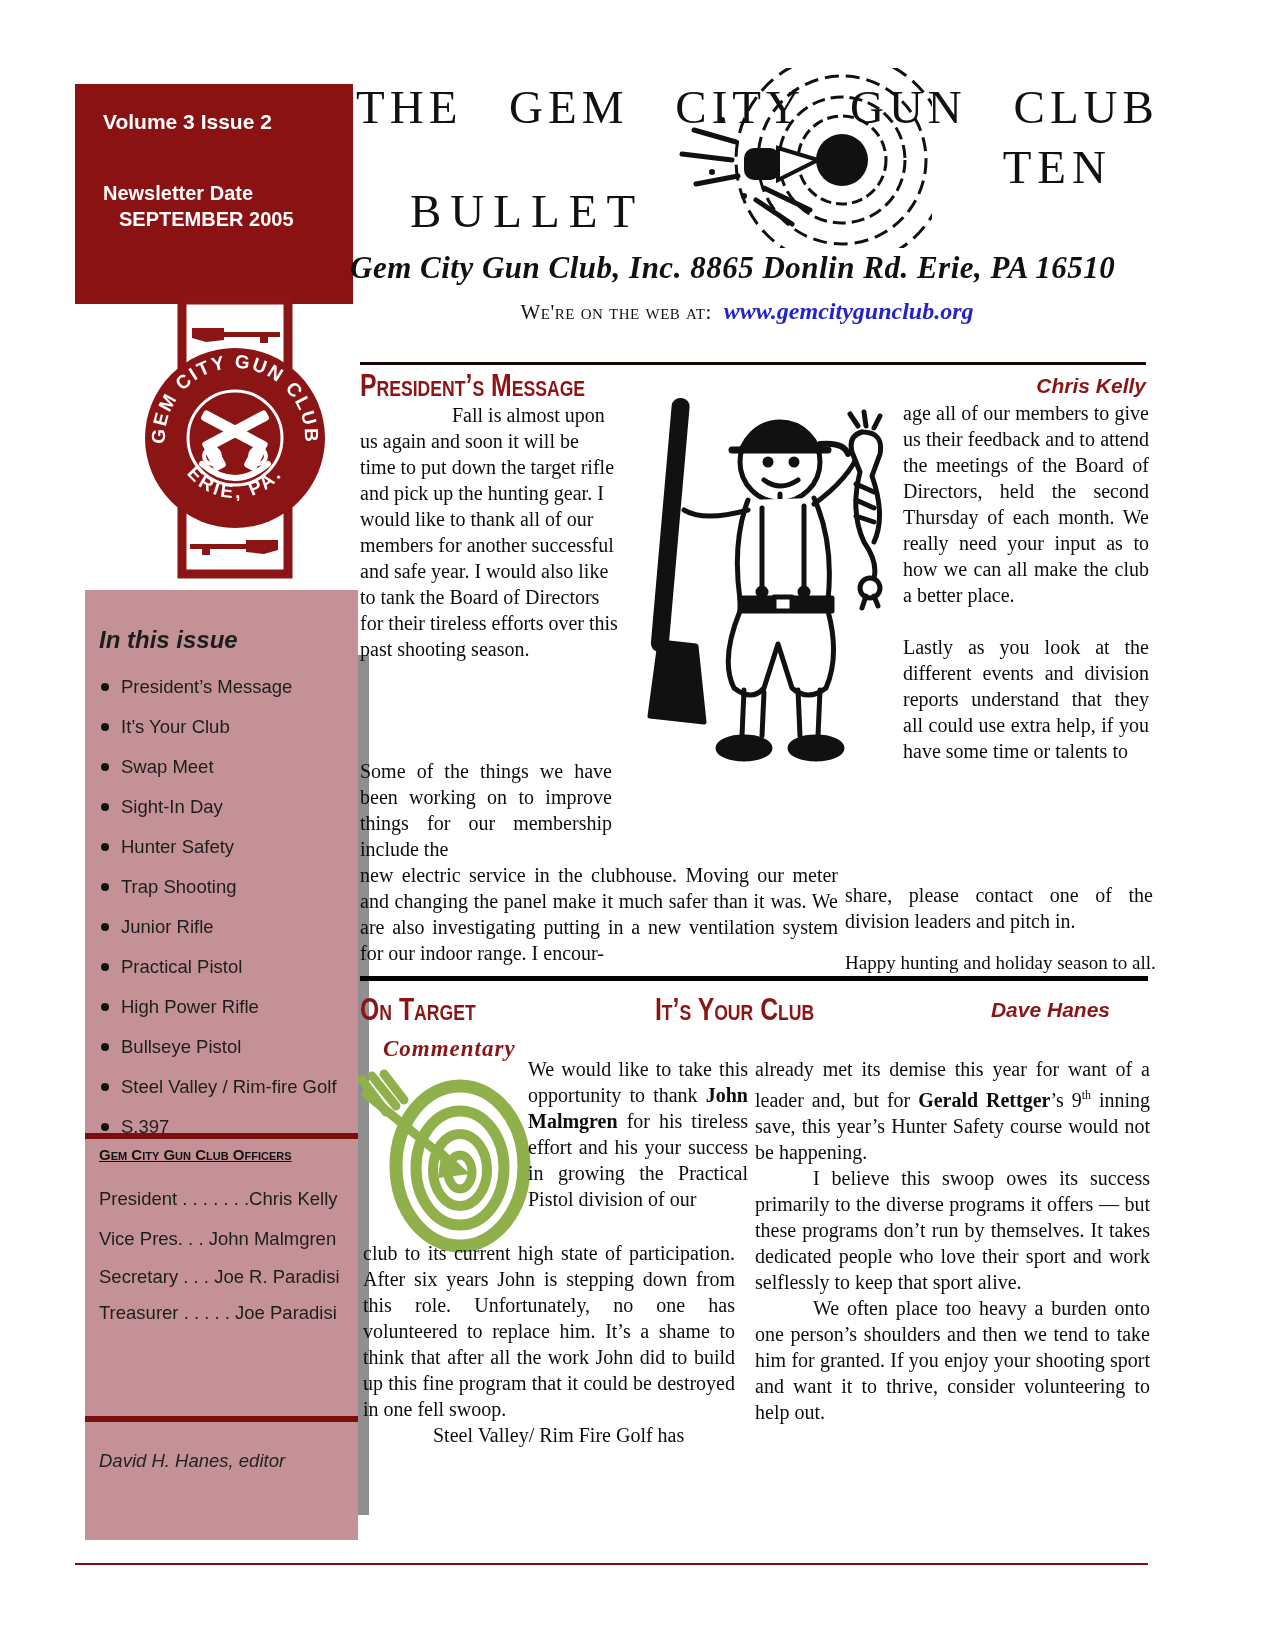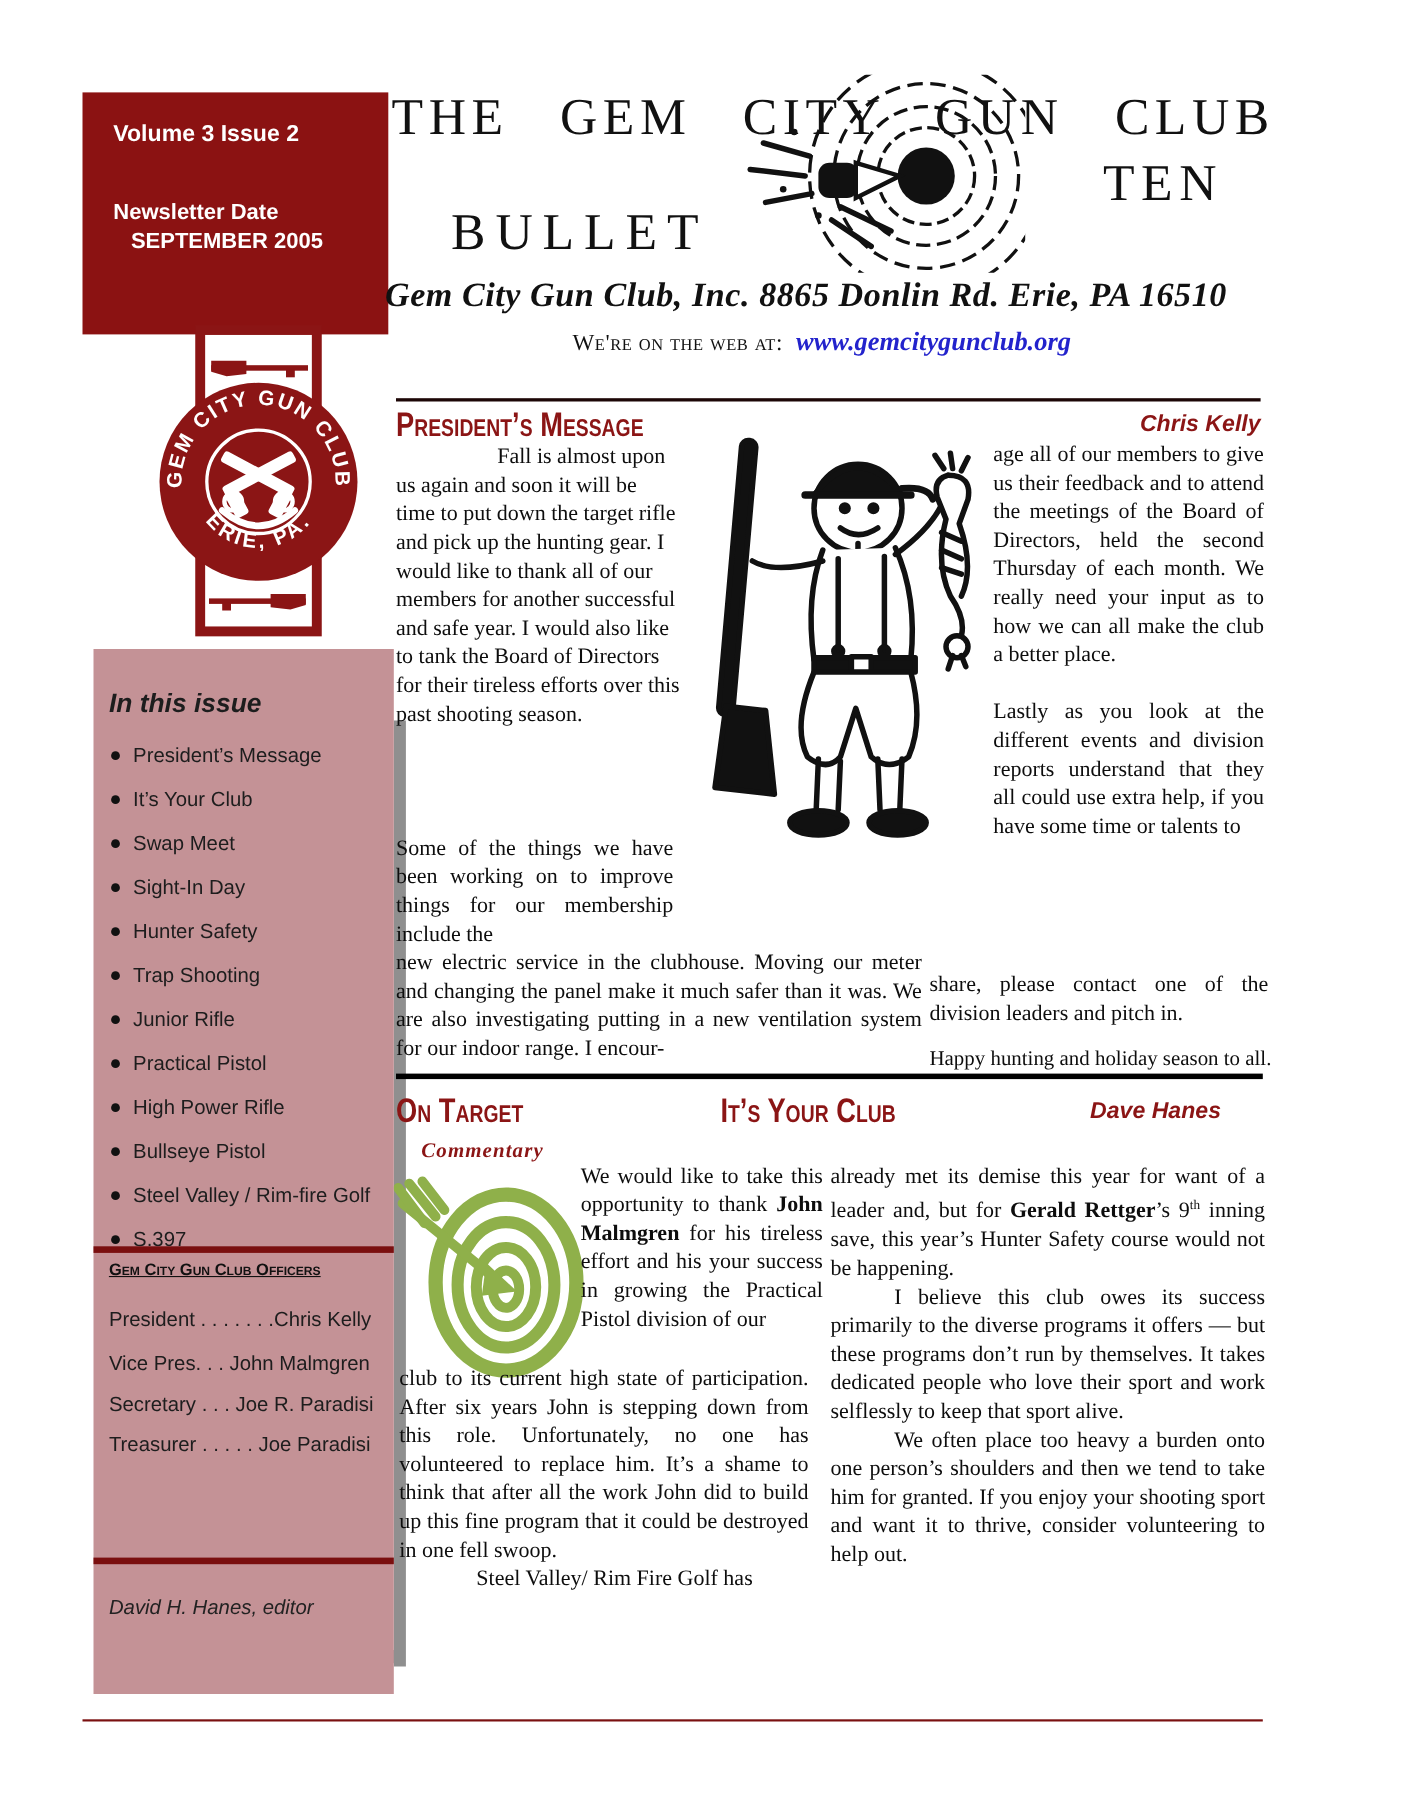--- a/index.html
+++ b/index.html
@@ -56,21 +56,21 @@
   .condensed-c{display:inline-block;transform:scaleX(0.80);transform-origin:center center;}
   .byline{font-family:"Liberation Sans",sans-serif;font-weight:bold;font-style:italic;
           color:#8b1515;font-size:21px;}
 
   .pm-title{position:absolute;left:360px;top:368px;}
   .pm-byline{position:absolute;left:900px;top:374px;width:246px;text-align:right;}
   .ot-title{position:absolute;left:360px;top:992px;}
   .iyc-title{position:absolute;left:560px;top:992px;width:350px;text-align:center;}
   .iyc-byline{position:absolute;left:900px;top:998px;width:210px;text-align:right;}
   .commentary{position:absolute;left:383px;top:1036px;color:#8b1515;font-weight:bold;
-              font-style:italic;font-size:19px;letter-spacing:1px;}
+              font-style:italic;font-size:23px;letter-spacing:1px;}
 
   
   .body-txt{position:absolute;font-size:20px;line-height:26px;color:#0d0d0d;}
   .jst{text-align:justify;}
   .ind{text-indent:92px;}
   .ind-s{display:block;text-indent:70px;}
   .p-gap{margin-top:26px;}
 
   .pm-a{left:360px;top:402px;width:258px;}
   .pm-b1{left:360px;top:758px;width:252px;}
@@ -322,18 +322,18 @@
 
   <div class="body-txt iyc-mid-narrow jst">
     <span>We would like to take this opportunity to thank </span><b>John Malmgren</b><span> for his tireless effort and his your success in growing the Practical Pistol division of our</span>
   </div>
   <div class="body-txt iyc-mid-wide jst">
     <span>club to its current high state of participation. After six years John is stepping down from this role. Unfortunately, no one has volunteered to replace him. It’s a shame to think that after all the work John did to build up this fine program that it could be destroyed in one fell swoop.</span>
     <span class="ind-s">Steel Valley/ Rim Fire Golf has</span>
   </div>
   <div class="body-txt iyc-right jst">
     <p><span>already met its demise this year for want of a leader and, but for </span><b>Gerald Rettger</b><span>’s 9</span><sup>th</sup><span> inning save, this year’s Hunter Safety course would not be happening.</span></p>
-    <p class="pi">I believe this club owes its success primarily to the diverse programs it offers — but these programs don’t run by themselves. It takes dedicated people who love their sport and work selflessly to keep that sport alive.</p>
+    <p class="pi">I believe this swoop owes its success primarily to the diverse programs it offers — but these programs don’t run by themselves. It takes dedicated people who love their sport and work selflessly to keep that sport alive.</p>
     <p class="pi">We often place too heavy a burden onto one person’s shoulders and then we tend to take him for granted. If you enjoy your shooting sport and want it to thrive, consider volunteering to help out.</p>
   </div>
 
   <div class="rule-bottom"></div>
 </div>
 
 </body></html>

